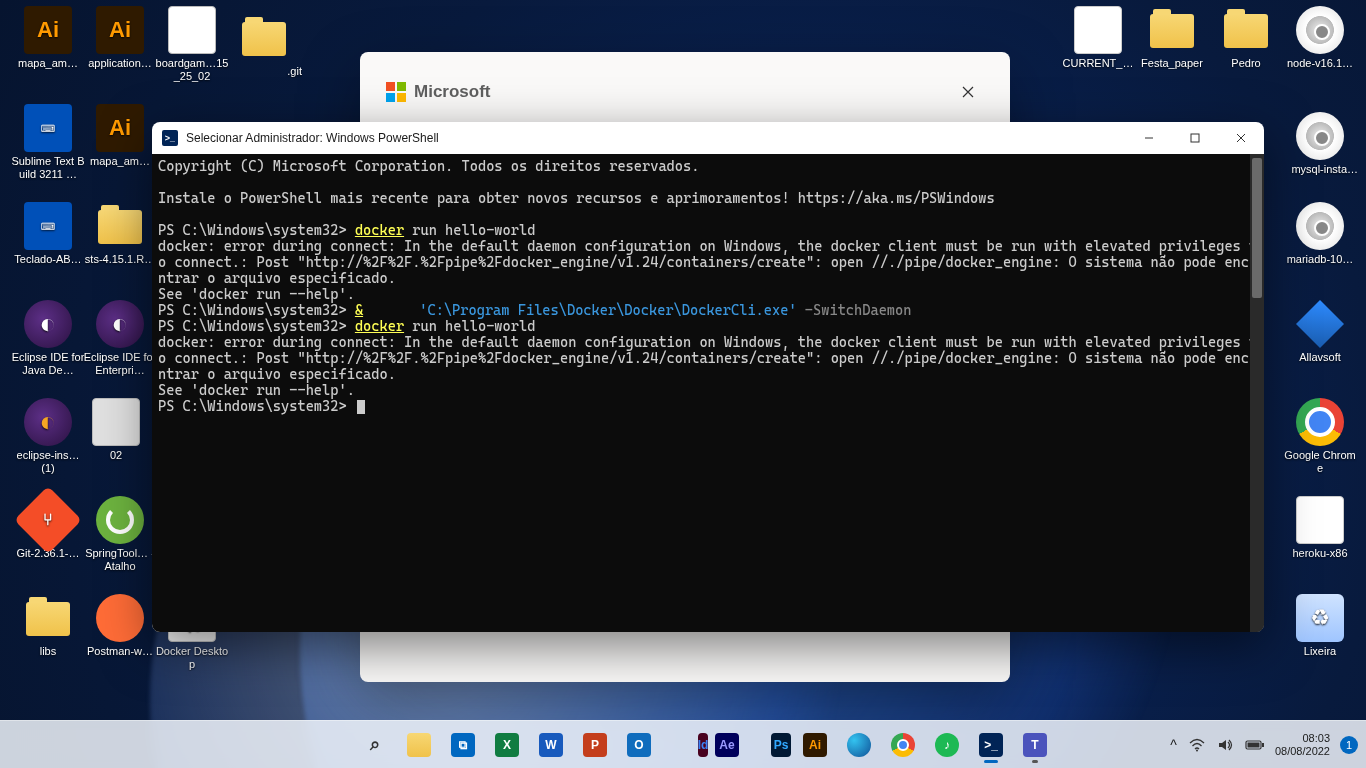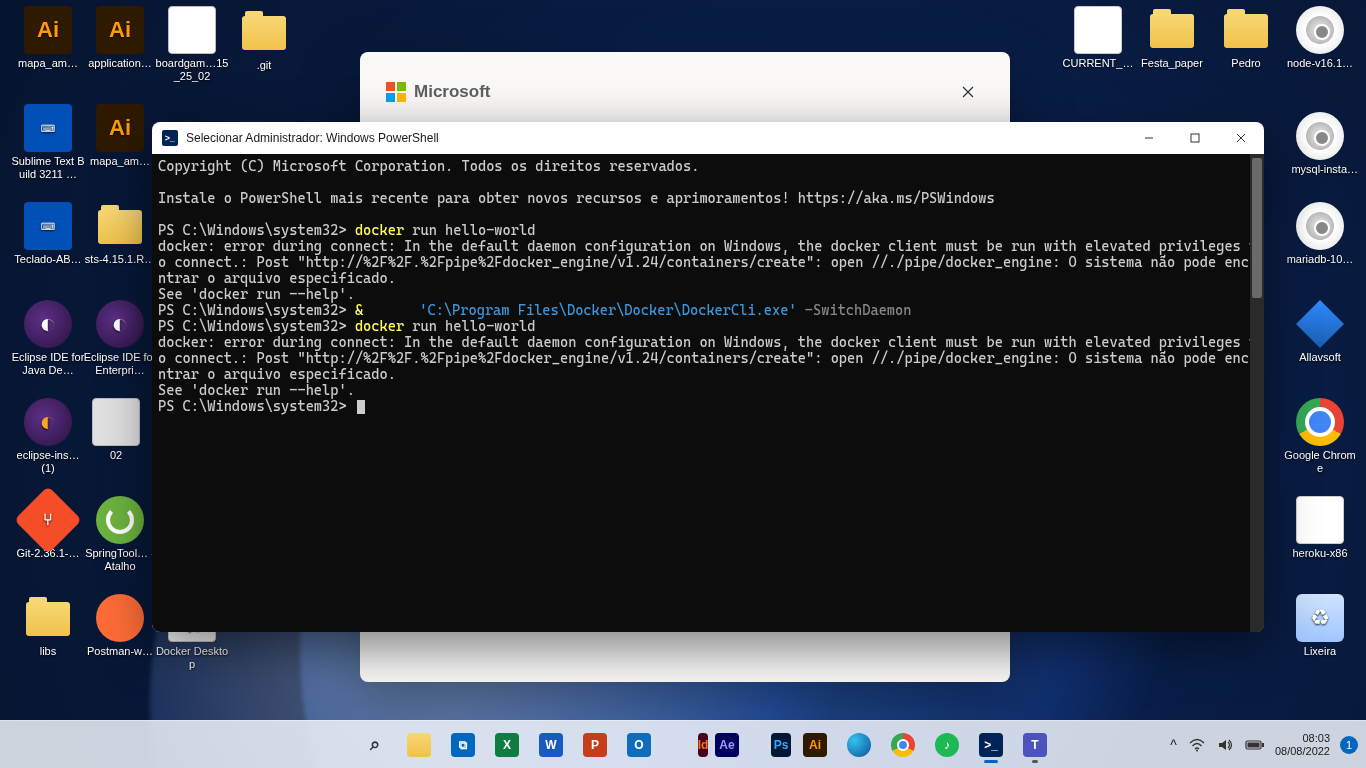--- a/index.html
+++ b/index.html
@@ -85,21 +85,21 @@
   .ps-titlebar .t-left { display:flex; align-items:center; gap:8px;}
   .ps-icon { width:16px; height:16px; background:#012456; color:#fff; font-size:9px; display:flex; align-items:center; justify-content:center; font-weight:700; border-radius:2px;}
   .win-ctrls { display:flex;}
   .win-ctrls .wc { width:46px; height:32px; display:flex; align-items:center; justify-content:center; cursor:pointer; color:#333;}
 
   .ps-body {
     flex:1; background:#0c0c0c; color:#cccccc;
     font-family:"Cascadia Mono","Consolas",monospace; font-size:14px; line-height:16px;
     padding:4px 6px; white-space:pre-wrap; word-break:break-all; position:relative;
   }
-  .ps-body .y { color:#ffff55;} 
+  .ps-body .y { color:#ffff55;text-decoration:underline;} 
   .ps-body .str { color:#3a96dd;margin-left:48px;}  
   .ps-body .gray { color:#888888;}
   .ps-scroll { position:absolute; right:0; top:0; width:14px; height:100%; background:#2a2a2a;}
   .ps-scroll .thumb{ position:absolute; left:2px; right:2px; top:4px; height:140px; background:#6a6a6a; border-radius:2px;}
   .ps-cursor { display:inline-block; width:8px; height:14px; background:#cccccc; vertical-align:text-bottom; margin-left:2px;}
 
   
   .taskbar {
     position:absolute; left:0; right:0; bottom:0; height:48px;
     background:rgba(240,244,252,0.85); backdrop-filter:blur(6px);
@@ -116,21 +116,21 @@
   .tb-notif { width:18px; height:18px; background:#0067c0; color:#fff; border-radius:50%; font-size:11px; display:flex; align-items:center; justify-content:center;}
 
   
   .mi { width:24px; height:24px; border-radius:4px; display:flex; align-items:center; justify-content:center; font-size:12px; font-weight:700; color:#fff;}
   .mi.start { background:none; display:grid; grid-template:1fr 1fr/1fr 1fr; gap:2px; width:22px; height:22px;}
   .mi.start span{ background:#0067c0;}
   .mi.search { color:#333; font-size:18px; background:none;}
   .mi.explorer { background:linear-gradient(#f7d774,#f0c24a);}
   .mi.store { background:#0067c0;}
   .mi.excel { background:#107c41;} .mi.word{background:#185abd;} .mi.ppt{background:#c43e1c;} .mi.outlook{background:#0f6cbd;}
-  .mi.id{background:#49021f;color:#f97316;margin-left:40px;} .mi.ae{background:#00005b;color:#9999ff;} .mi.ps{background:#001834;color:#31a8ff;margin-left:20px;} .mi.ai{background:#2f1a00;color:#ff9a00;}
+  .mi.id{background:#49021f;color:#3b82f6;margin-left:40px;} .mi.ae{background:#00005b;color:#9999ff;} .mi.ps{background:#001834;color:#31a8ff;margin-left:20px;} .mi.ai{background:#2f1a00;color:#ff9a00;}
   .mi.edge{ background:radial-gradient(circle at 30% 30%,#33c3f0,#0f5197); border-radius:50%;}
   .mi.chrome{ background:conic-gradient(#ea4335 0 120deg,#fbbc05 120deg 240deg,#34a853 240deg 360deg); border-radius:50%; position:relative;}
   .mi.chrome::after{content:"";position:absolute;inset:6px;background:#4285f4;border:2px solid #fff;border-radius:50%;}
   .mi.spotify{background:#1db954;border-radius:50%;}
   .mi.pwsh{background:#012456;}
   .mi.teams{background:#4b53bc;}
 
   svg { display:block; }
 </style>
 </head>
@@ -148,21 +148,21 @@
       <div class="label">mapa_am…</div>
     </div>
     <div class="dicon" style="left: 82px; top: 6px;">
       <div class="glyph ai">Ai</div>
       <div class="label">application…</div>
     </div>
     <div class="dicon" style="left: 154px; top: 6px;">
       <div class="glyph txt"></div>
       <div class="label">boardgam…15_25_02</div>
     </div>
-    <div class="dicon" style="left: 226px; top: 8px;">
+    <div class="dicon" style="left: 226px; top: 14px; text-align: right;">
       <div class="glyph folder"></div>
       <div class="label">.git</div>
     </div>
     <div class="dicon" style="left: 10px; top: 104px;">
       <div class="glyph kbd">⌨</div>
       <div class="label">Sublime Text Build 3211 …</div>
     </div>
     <div class="dicon" style="left: 82px; top: 104px;">
       <div class="glyph ai">Ai</div>
       <div class="label">mapa_am…</div>

